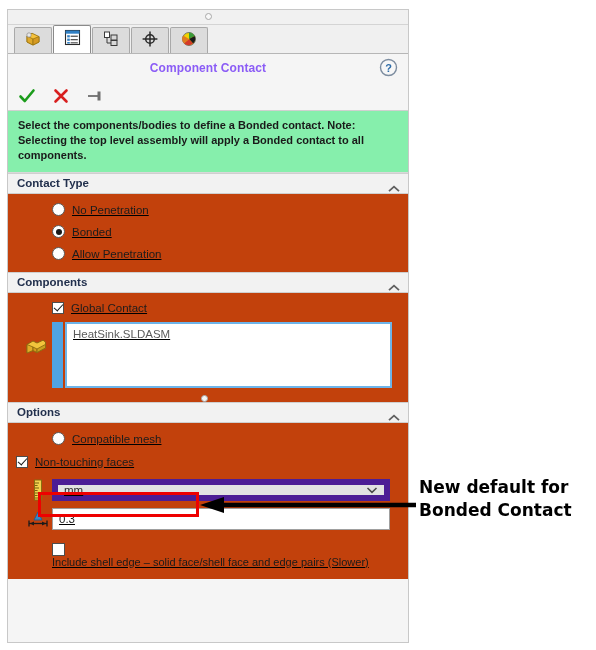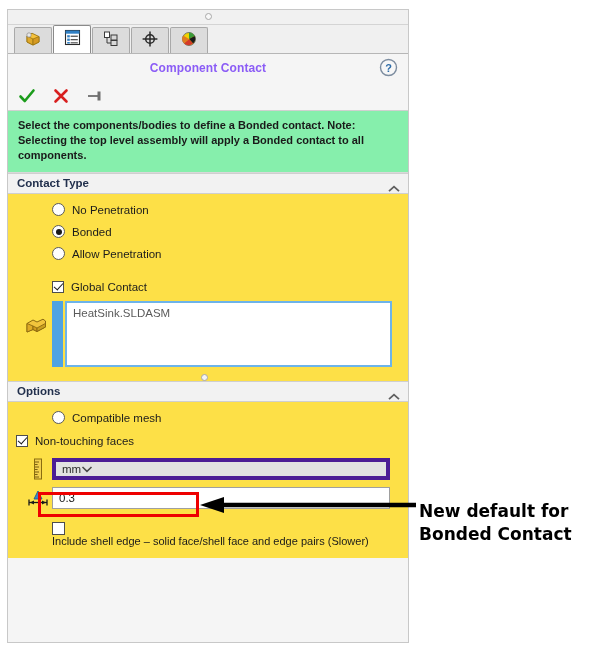--- a/index.html
+++ b/index.html
@@ -126,22 +126,23 @@
   }
   .section-hdr .s-title {
     font-size: 11.5px;
     font-weight: bold;
     color: #22304d;
   }
   .chev {
     width: 12px; height: 8px;
   }
   .section-body {
-    background: #fde047;
+    background: #c2410c;
     padding: 5px 8px 7px 8px;
+    text-decoration: underline;
   }
 
   
   .msg-box {
     background: #86efac;
     padding: 7px 10px 8px 10px;
     font-size: 11px;
     font-weight: bold;
     color: #1a1a1a;
     line-height: 1.38;
@@ -256,28 +257,28 @@
     width: 28px;
     flex: none;
     display: flex;
     align-items: center;
     justify-content: center;
   }
   .combo {
     flex: 1;
     height: 22px;
     background: #e2e2e2;
-    border: 4px solid #4c1d95;
+    border: 6px solid #4c1d95;
     box-sizing: border-box;
     display: flex;
     align-items: center;
     padding: 0 6px;
     font-size: 11.5px;
     color: #2b2b2b;
-    justify-content: flex-start;
+    justify-content: space-between;
   }
   .textfield {
     flex: 1;
     height: 22px;
     background: #ffffff;
     border: 1px solid #9f9f9f;
     box-sizing: border-box;
     display: flex;
     align-items: center;
     padding: 0 6px;
@@ -315,21 +316,21 @@
     position: absolute;
     left: 198px;
     top: 494px;
     width: 218px;
     height: 22px;
     pointer-events: none;
   }
   .annot {
     position: absolute;
     left: 419px;
-    top: 500px;
+    top: 476px;
     width: 176px;
     font-family: "DejaVu Sans", sans-serif;
     font-size: 17px;
     font-weight: bold;
     color: #000000;
     line-height: 1.35;
   }
 </style>
 </head>
 <body>
@@ -449,20 +450,28 @@
     <div class="opt-row">
       <span class="radio on"></span>
       <span>Bonded</span>
     </div>
     <div class="opt-row">
       <span class="radio"></span>
       <span>Allow Penetration</span>
     </div>
   </div>
 
+  <div class="section-hdr">
+    <span class="s-title">Components</span>
+    <span class="chev">
+      <svg width="12" height="8" viewBox="0 0 12 8">
+          <path d="M1 6.2 L6 1.6 L11 6.2" fill="none" stroke="#606060" stroke-width="1.8"></path>
+        </svg>
+    </span>
+  </div>
   <div class="section-body" style="padding-bottom:2px;">
     <div class="chk-row indent">
       <span class="cbox on"></span>
       <span>Global Contact</span>
     </div>
     <div class="comp-area">
       <div class="comp-icon">
         <svg width="24" height="22" viewBox="0 0 24 22">
           <path d="M3 8.5 L9 5 L13 7 L19 4.2 L21.5 6 L21.5 12 L13 16.5 L9 14.5 L3 17 Z" fill="#f2c43c" stroke="#8d6a10" stroke-width="1"></path>
           <path d="M3 8.5 L9 11 L9 14.5 L3 17 Z" fill="#e0ac26" stroke="#8d6a10" stroke-width="0.9"></path>

